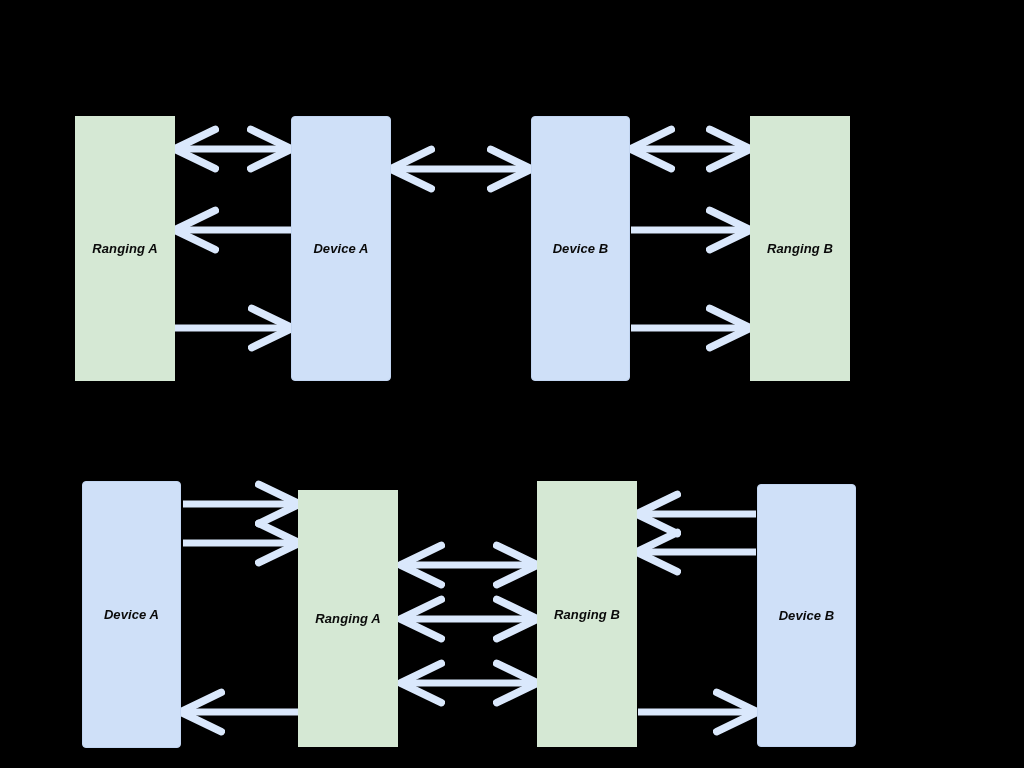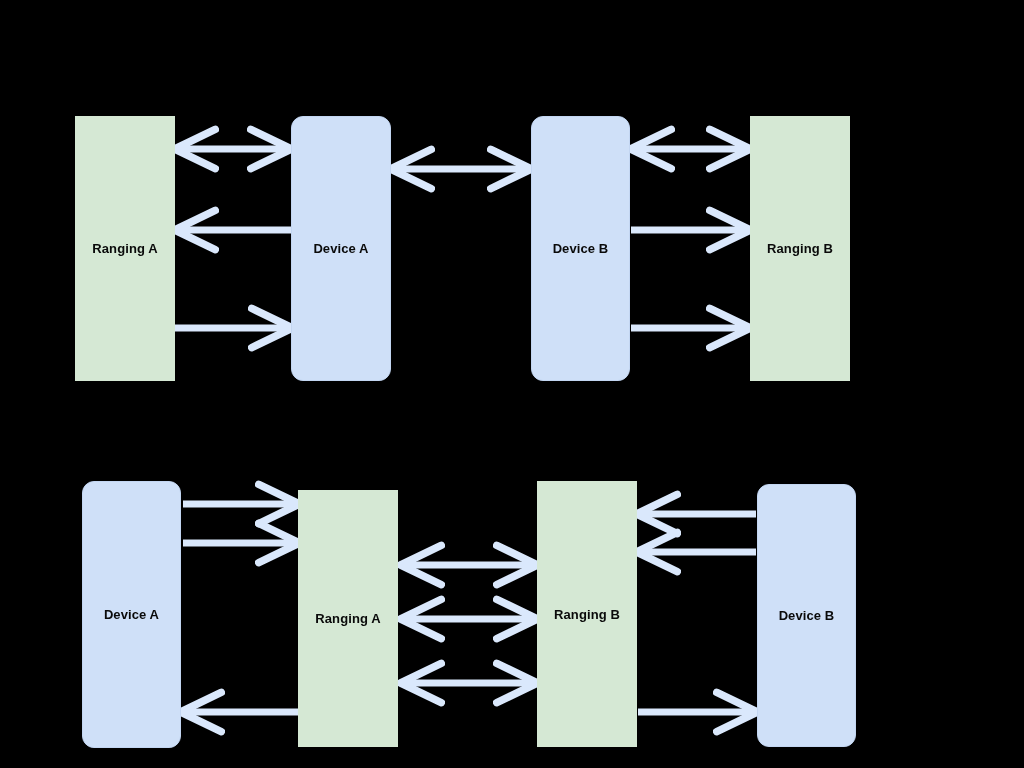--- a/index.html
+++ b/index.html
@@ -13,20 +13,21 @@
     position: relative;
     overflow: hidden;
     font-family: "Liberation Sans", sans-serif;
   }
   #canvas {
     position: absolute;
     left: 0;
     top: 0;
     width: 1024px;
     height: 676px;
+    font-style: italic;
   }
   .node {
     position: absolute;
     box-sizing: border-box;
     display: flex;
     align-items: center;
     justify-content: center;
     font-family: "Liberation Sans", sans-serif;
     font-size: 13px;
     font-weight: bold;
@@ -37,21 +38,21 @@
     z-index: 2;
   }
   .node.green {
     background: #d5e8d4;
     border: 1px solid #d5e8d4;
     border-radius: 0;
   }
   .node.blue {
     background: #cfe0f8;
     border: 1px solid #c3d6f2;
-    border-radius: 12px;
+    border-radius: 4px;
   }
   .node-label {
     pointer-events: none;
     white-space: nowrap;
   }
   svg.edges {
     position: absolute;
     left: 0;
     top: 0;
     width: 1024px;

